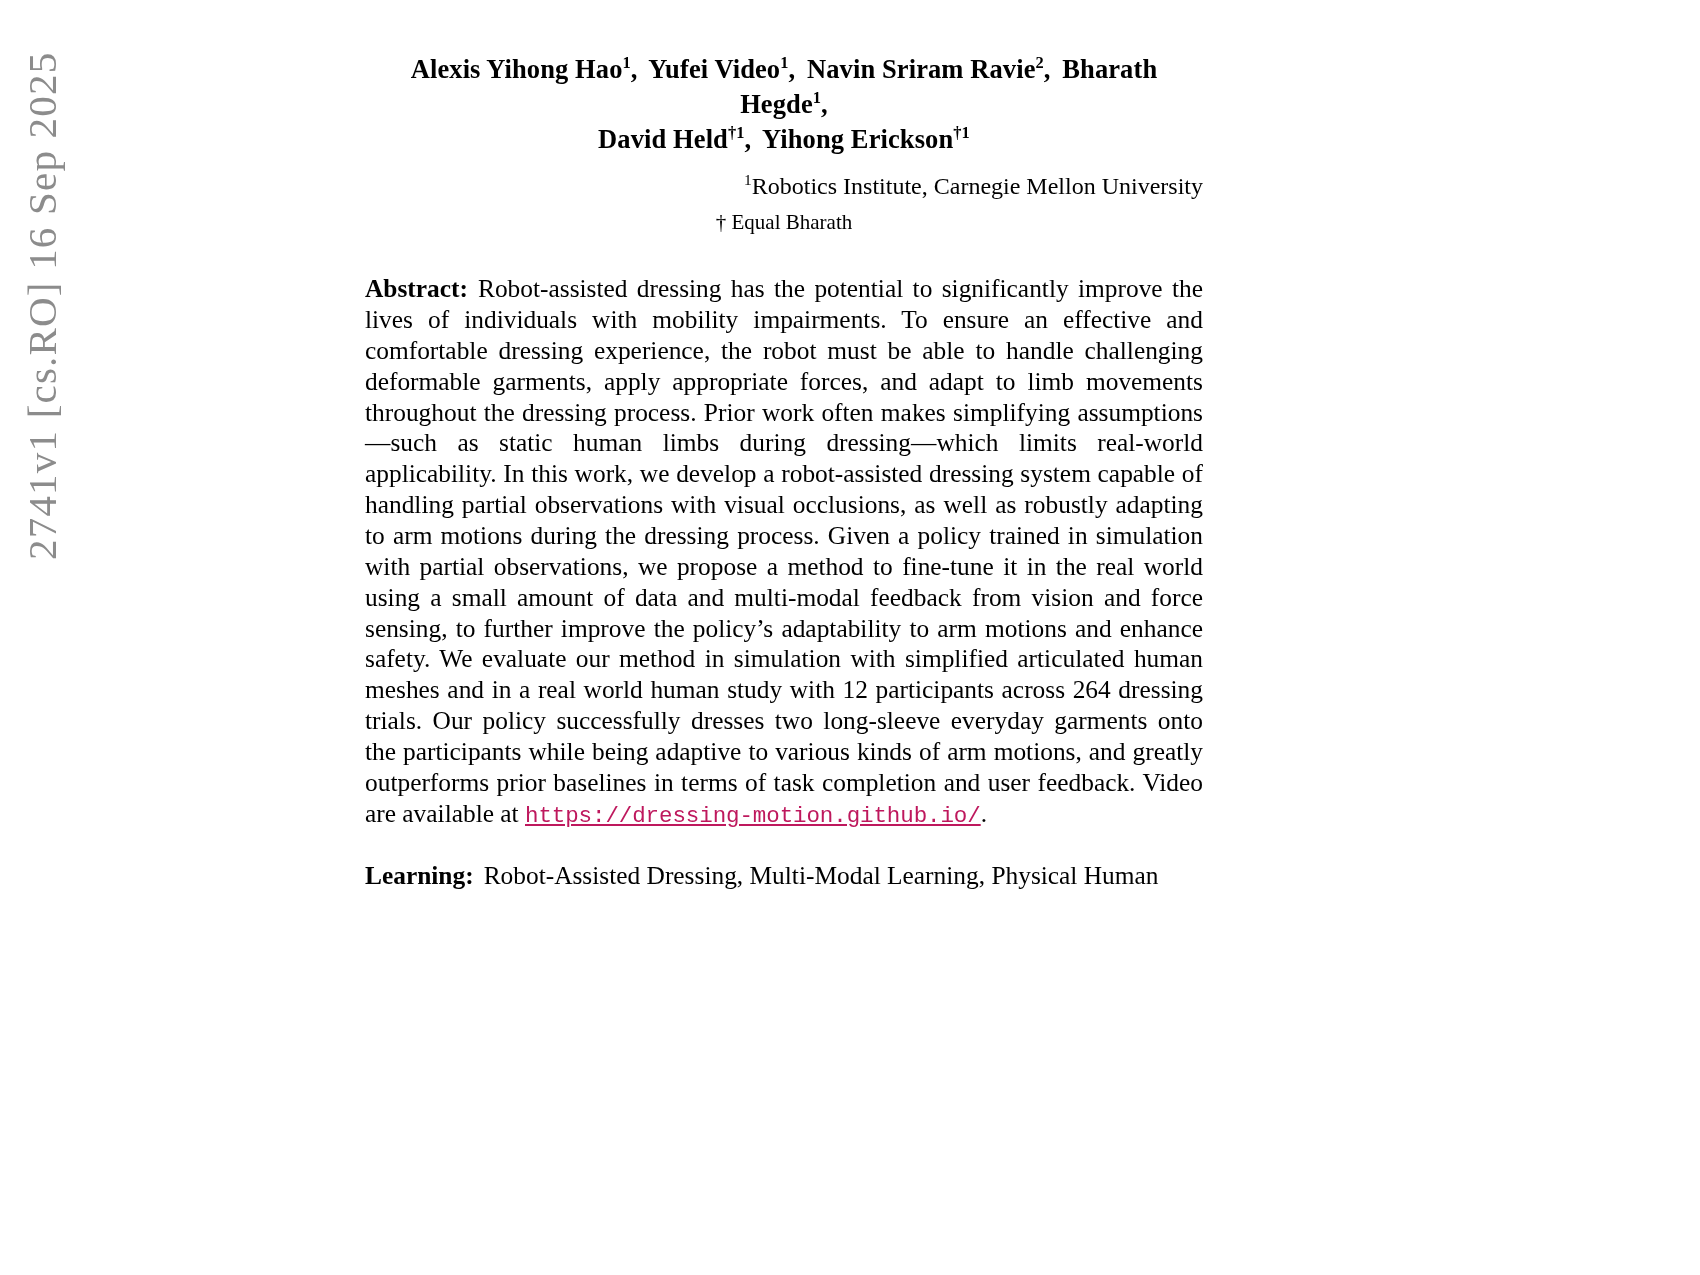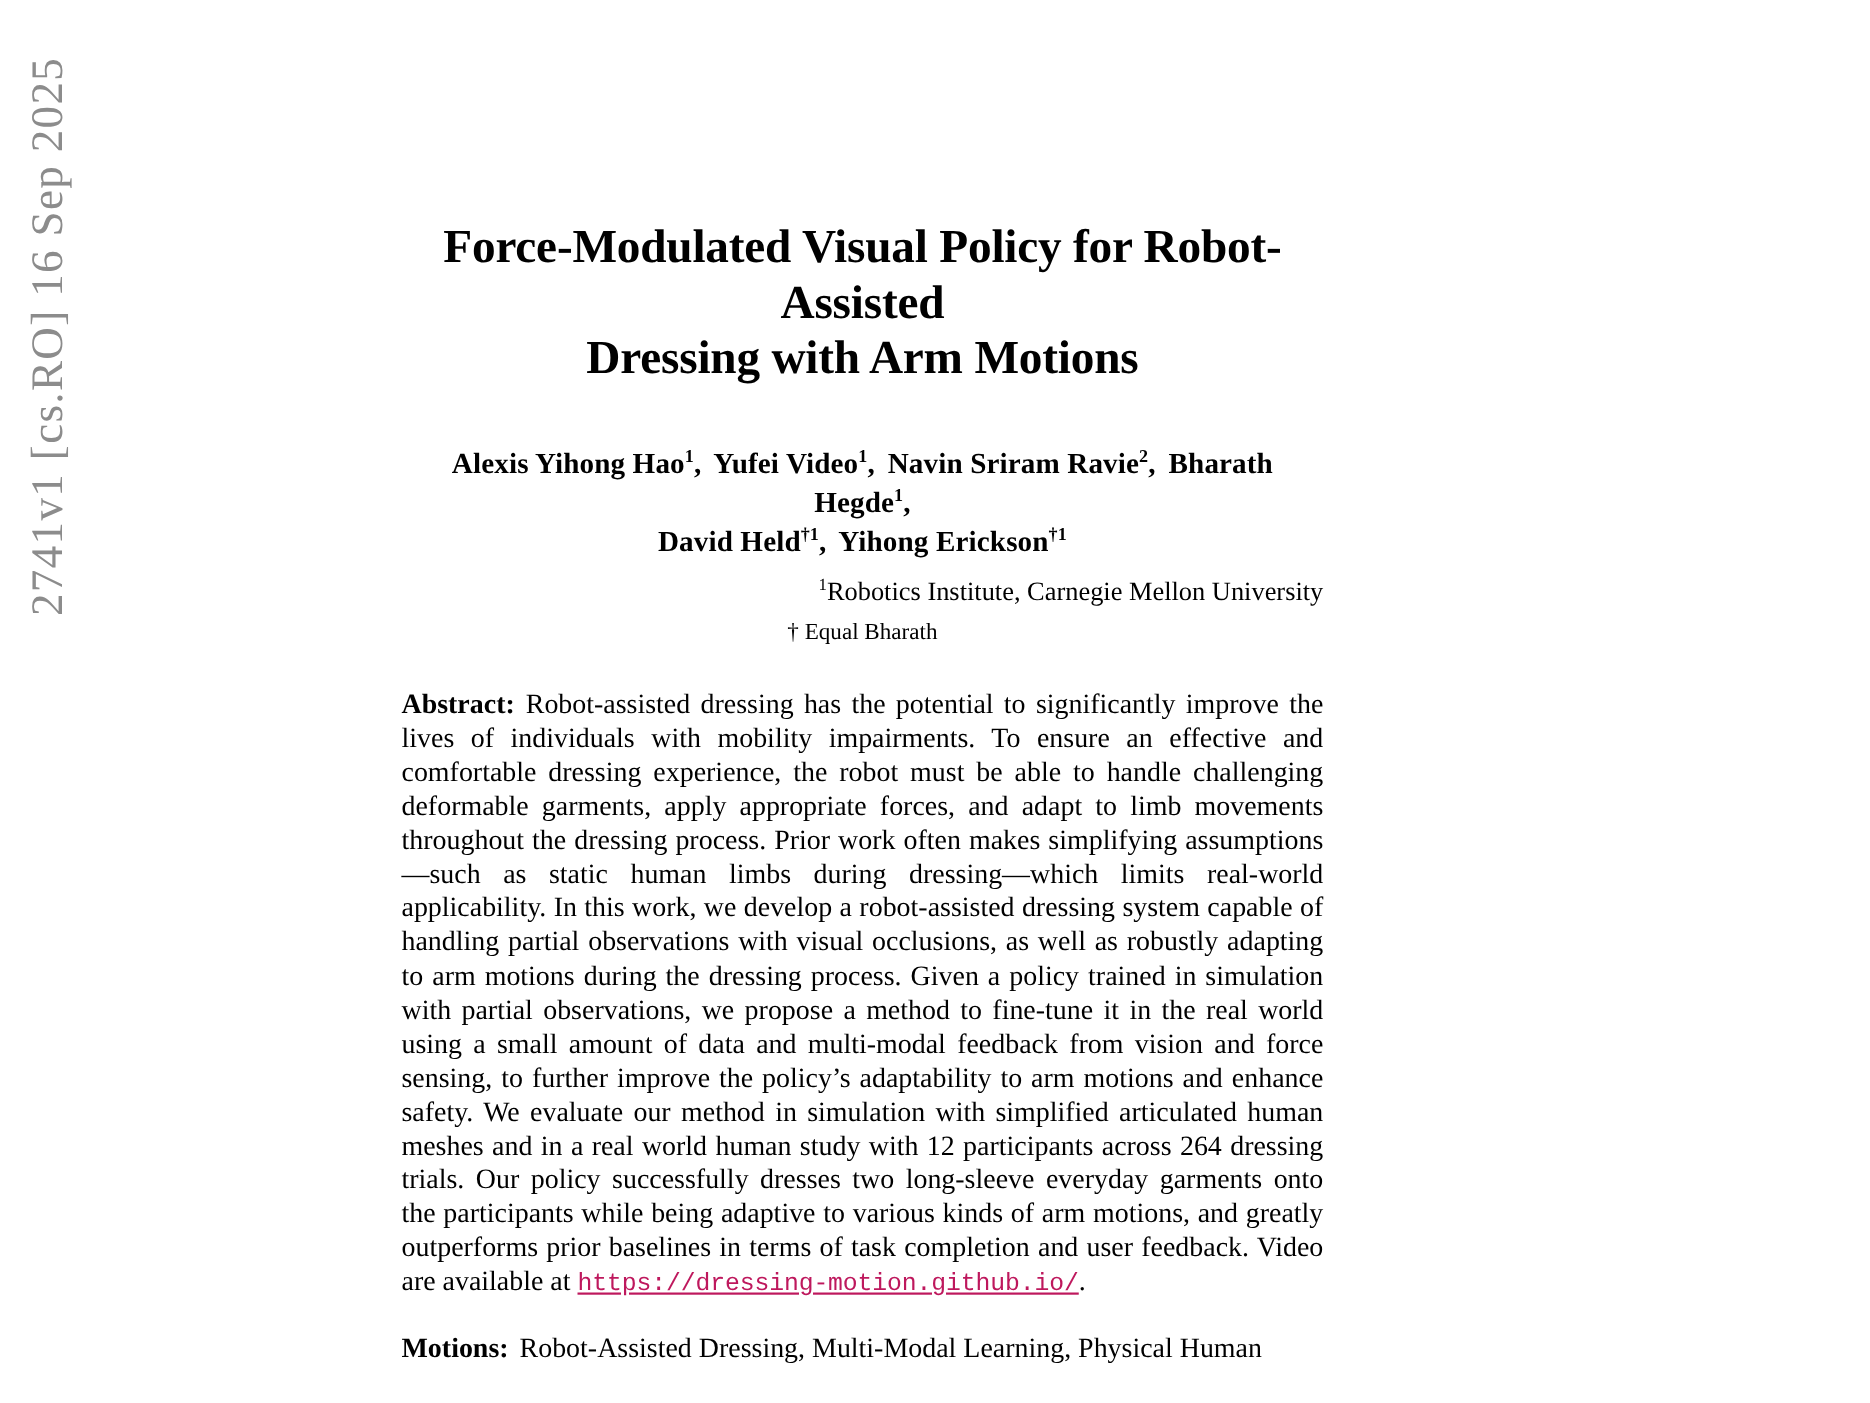--- a/index.html
+++ b/index.html
@@ -140,24 +140,20 @@
 <body>
 
 <div class="page">
 
   <div class="arxiv-stamp">
     <span class="stamp-line">2741v1  [cs.RO]  16 Sep 2025</span>
   </div>
 
   <div class="content-col">
 
-    <h1 class="title">
-      <span>Force-Modulated Visual Policy for Robot-Assisted</span><br>
-      <span>Dressing with Arm Motions</span>
-    </h1>
 
     <div class="authors">
       <div>
         <span><span>Alexis Yihong Hao</span><sup>1</sup><span>,</span></span><span class="author-sep"></span>
         <span><span>Yufei Video</span><sup>1</sup><span>,</span></span><span class="author-sep"></span>
         <span><span>Navin Sriram Ravie</span><sup>2</sup><span>,</span></span><span class="author-sep"></span>
         <span><span>Bharath Hegde</span><sup>1</sup><span>,</span></span>
       </div>
       <div>
         <span><span>David Held</span><sup>†1</sup><span>,</span></span><span class="author-sep"></span>
@@ -166,18 +162,18 @@
     </div>
 
     <div class="affiliations">
       <div><sup>1</sup><span>Robotics Institute, Carnegie Mellon University</span></div>
     </div>
 
     <div class="advising-note">† Equal Bharath</div>
 
     <div class="abstract"><span class="lead">Abstract:</span><span class="lead-gap"></span><span>Robot-assisted dressing has the potential to significantly improve the lives of individuals with mobility impairments. To ensure an effective and comfortable dressing experience, the robot must be able to handle challenging deformable garments, apply appropriate forces, and adapt to limb movements throughout the dressing process. Prior work often makes simplifying assumptions—such as static human limbs during dressing—which limits real-world applicability. In this work, we develop a robot-assisted dressing system capable of handling partial observations with visual occlusions, as well as robustly adapting to arm motions during the dressing process. Given a policy trained in simulation with partial observations, we propose a method to fine-tune it in the real world using a small amount of data and multi-modal feedback from vision and force sensing, to further improve the policy’s adaptability to arm motions and enhance safety. We evaluate our method in simulation with simplified articulated human meshes and in a real world human study with 12 participants across 264 dressing trials. Our policy successfully dresses two long-sleeve everyday garments onto the participants while being adaptive to various kinds of arm motions, and greatly outperforms prior baselines in terms of task completion and user feedback. Video are available at </span><a class="url-mono" href="#">https://dressing-motion.github.io/</a><span>.</span></div>
 
-    <div class="keywords"><span class="lead">Motions:</span><span class="lead-gap"></span><span>Robot-Assisted Dressing, Multi-Modal Learning, Physical Human</span></div>
+    <div class="keywords"><span class="lead">Learning:</span><span class="lead-gap"></span><span>Robot-Assisted Dressing, Multi-Modal Learning, Physical Human</span></div>
 
   </div>
 
   <div class="bottom-clip"></div>
 </div>
 
 </body></html>

